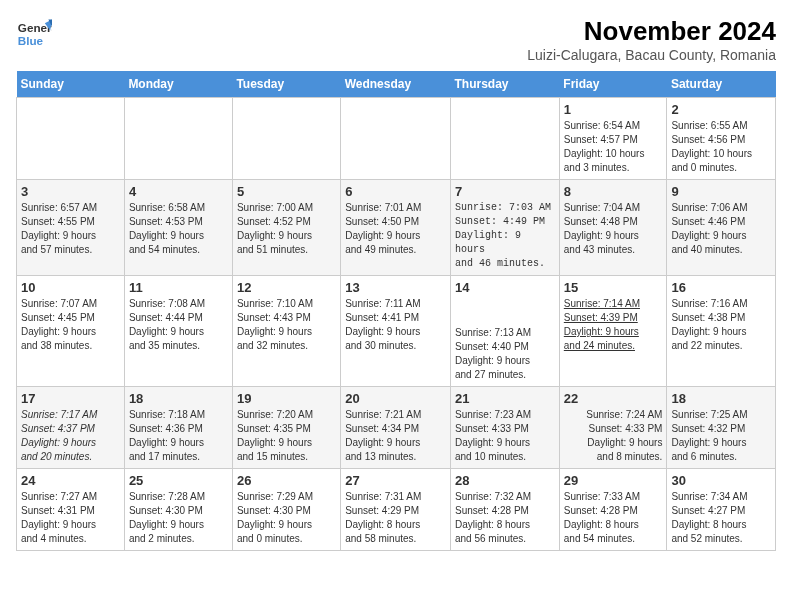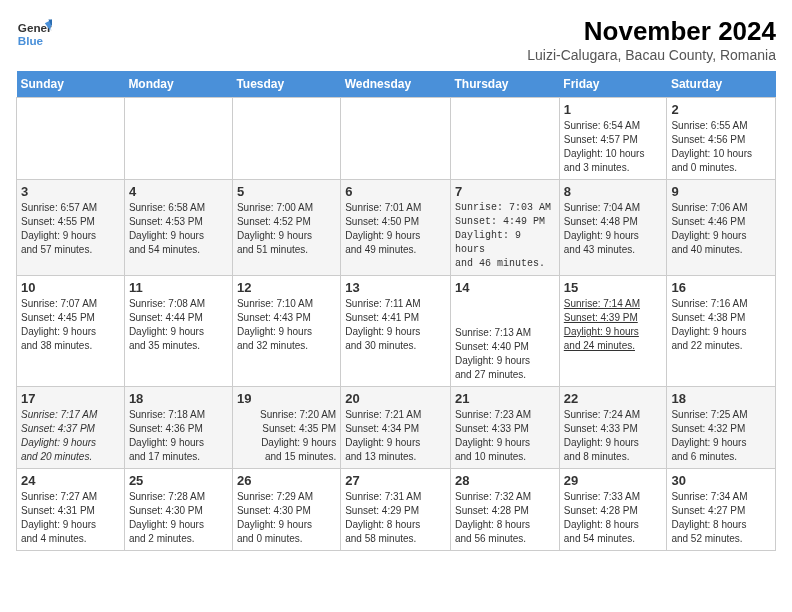--- a/index.html
+++ b/index.html
@@ -243,42 +243,42 @@
         </td>
         <td>
           <span class="day-num">18</span>
           <div class="day-info" style="white-space: pre-line;">Sunrise: 7:18 AM
 Sunset: 4:36 PM
 Daylight: 9 hours
 and 17 minutes.</div>
         </td>
         <td>
           <span class="day-num">19</span>
-          <div class="day-info" style="white-space: pre-line; text-align: right;">Sunrise: 7:20 AM
+          <div class="day-info" style="white-space: pre-line;">Sunrise: 7:20 AM
 Sunset: 4:35 PM
 Daylight: 9 hours
 and 15 minutes.</div>
         </td>
         <td>
           <span class="day-num">20</span>
           <div class="day-info" style="white-space: pre-line;">Sunrise: 7:21 AM
 Sunset: 4:34 PM
 Daylight: 9 hours
 and 13 minutes.</div>
         </td>
         <td>
           <span class="day-num">21</span>
           <div class="day-info" style="white-space: pre-line;">Sunrise: 7:23 AM
 Sunset: 4:33 PM
 Daylight: 9 hours
 and 10 minutes.</div>
         </td>
         <td>
           <span class="day-num">22</span>
-          <div class="day-info" style="white-space: pre-line;">Sunrise: 7:24 AM
+          <div class="day-info" style="white-space: pre-line; text-align: right;">Sunrise: 7:24 AM
 Sunset: 4:33 PM
 Daylight: 9 hours
 and 8 minutes.</div>
         </td>
         <td>
           <span class="day-num">18</span>
           <div class="day-info" style="white-space: pre-line;">Sunrise: 7:25 AM
 Sunset: 4:32 PM
 Daylight: 9 hours
 and 6 minutes.</div>

